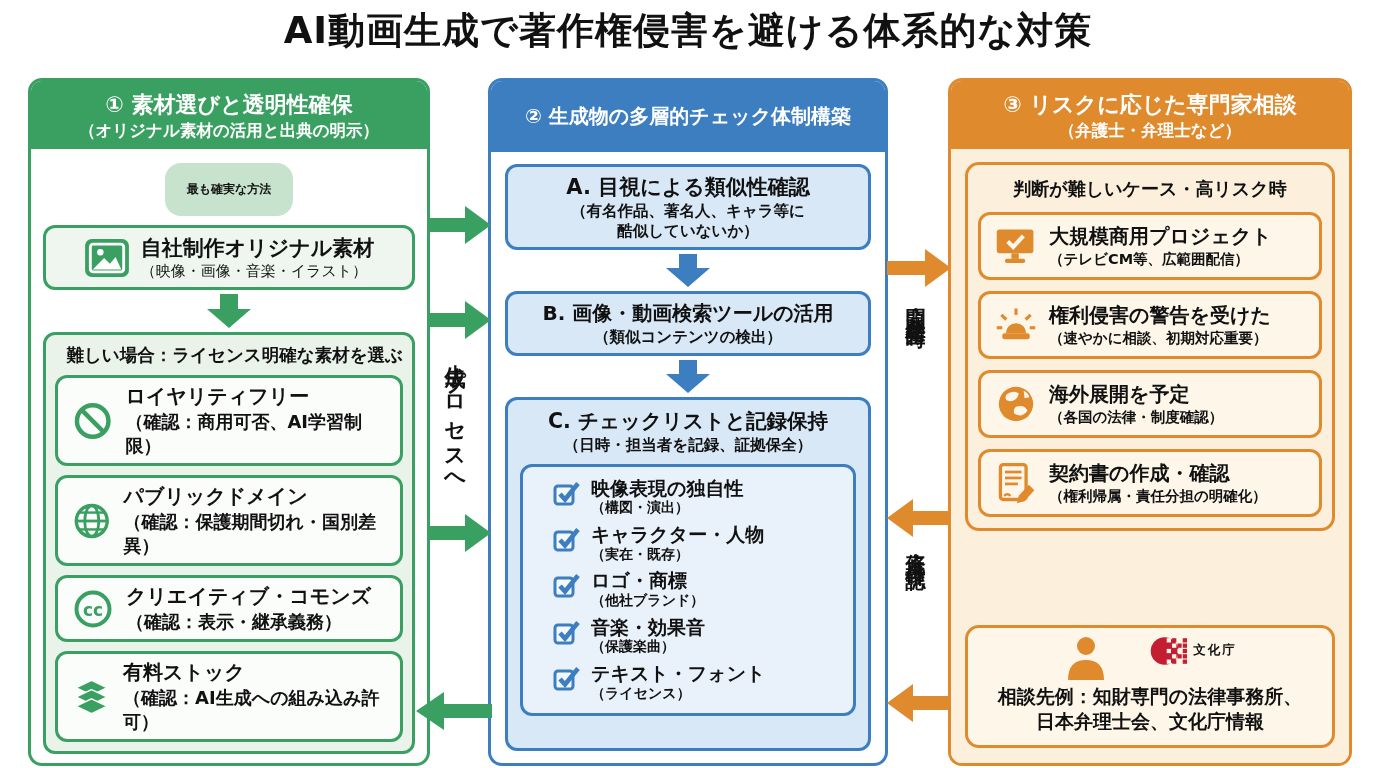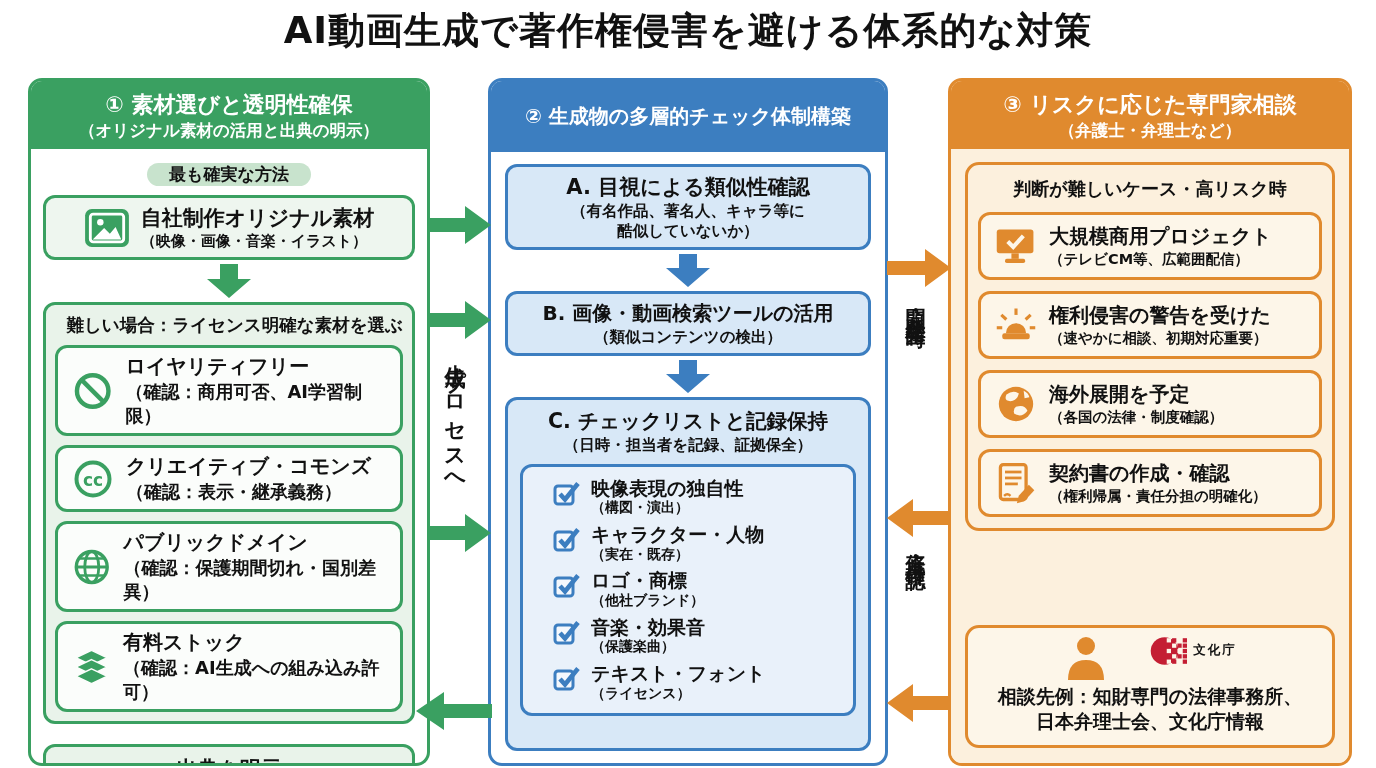--- a/index.html
+++ b/index.html
@@ -25,25 +25,25 @@
   .col-left  .col-header{background:var(--green);}
   .col-center .col-header{background:var(--blue);padding:22px 2px;}
   .col-right .col-header{background:var(--orange);}
   .hdr-1{font-size:22px;font-weight:700;line-height:1.35;}
   .hdr-1-single{font-size:20px;font-weight:700;}
   .hdr-2{font-size:16.5px;font-weight:700;line-height:1.3;}
   .col-body{flex:1;display:flex;flex-direction:column;padding:10px 12px 13px;}
 
   
   .badge{align-self:center;background:var(--green-badge);border-radius:16px;
-    padding:0 22px;font-size:17px;font-weight:700;margin:4px 0 9px;text-align:right;}
+    padding:18px 22px;font-size:12px;font-weight:700;margin:4px 0 9px;text-align:right;}
   .original-box{border:3px solid var(--green);background:#eef6ef;border-radius:12px;
     padding:6px 6px;display:flex;align-items:center;justify-content:center;gap:11px;}
   .obj-title{font-size:21px;font-weight:700;}
-  .obj-sub{font-size:15px;font-weight:700;}
+  .obj-sub{font-size:15px;font-weight:400;}
   .v-arrow{display:block;margin:4px auto;}
   .license-group{border:3px solid var(--green);background:var(--green-light);
     border-radius:12px;padding:7px 9px 0;flex:1;}
   .license-heading{font-size:17.5px;font-weight:700;text-align:right;margin:1px 0 8px;}
   .lic-item{background:var(--green-item);border:3px solid var(--green);border-radius:12px;
     padding:5px 6px 5px 15px;display:flex;align-items:center;gap:13px;margin-bottom:9px;}
   .lic-title{font-size:20px;font-weight:700;}
   .lic-sub{font-size:18px;font-weight:700;}
   .source-box{margin-top:20px;border:3px solid var(--green);background:var(--green-light);
     border-radius:12px;text-align:center;padding:8px 4px;}
@@ -126,40 +126,40 @@
           <line x1="9.5" y1="9.5" x2="30.5" y2="30.5" stroke="#3aa061" stroke-width="4.5"></line>
         </svg>
         <div>
           <div class="lic-title">ロイヤリティフリー</div>
           <div class="lic-sub">（確認：商用可否、AI学習制限）</div>
         </div>
       </div>
 
       <div class="lic-item">
         <svg width="40" height="40" viewBox="0 0 40 40">
-          <circle cx="20" cy="20" r="16.5" fill="none" stroke="#3aa061" stroke-width="4"></circle>
-          <text x="20" y="26.5" text-anchor="middle" font-size="17" font-weight="bold" fill="#3aa061" font-family="DejaVu Sans,sans-serif">cc</text>
-        </svg>
-        <div>
-          <div class="lic-title">クリエイティブ・コモンズ</div>
-          <div class="lic-sub">（確認：表示・継承義務）</div>
-        </div>
-      </div>
-
-      <div class="lic-item">
-        <svg width="40" height="40" viewBox="0 0 40 40">
           <circle cx="20" cy="20" r="16.5" fill="none" stroke="#3aa061" stroke-width="3.6"></circle>
           <ellipse cx="20" cy="20" rx="7.5" ry="16.5" fill="none" stroke="#3aa061" stroke-width="3"></ellipse>
           <line x1="3.5" y1="20" x2="36.5" y2="20" stroke="#3aa061" stroke-width="3"></line>
           <line x1="6" y1="11" x2="34" y2="11" stroke="#3aa061" stroke-width="2.6"></line>
           <line x1="6" y1="29" x2="34" y2="29" stroke="#3aa061" stroke-width="2.6"></line>
         </svg>
         <div>
           <div class="lic-title">パブリックドメイン</div>
           <div class="lic-sub">（確認：保護期間切れ・国別差異）</div>
+        </div>
+      </div>
+
+      <div class="lic-item">
+        <svg width="40" height="40" viewBox="0 0 40 40">
+          <circle cx="20" cy="20" r="16.5" fill="none" stroke="#3aa061" stroke-width="4"></circle>
+          <text x="20" y="26.5" text-anchor="middle" font-size="17" font-weight="bold" fill="#3aa061" font-family="DejaVu Sans,sans-serif">cc</text>
+        </svg>
+        <div>
+          <div class="lic-title">クリエイティブ・コモンズ</div>
+          <div class="lic-sub">（確認：表示・継承義務）</div>
         </div>
       </div>
 
       <div class="lic-item">
         <svg width="40" height="40" viewBox="0 0 40 40">
           <path d="M20 2 L37 10 L20 18 L3 10 Z" fill="#3aa061" stroke="#fbfdfb" stroke-width="1.6"></path>
           <path d="M20 12 L37 20 L20 28 L3 20 Z" fill="#3aa061" stroke="#fbfdfb" stroke-width="1.6"></path>
           <path d="M20 22 L37 30 L20 38 L3 30 Z" fill="#3aa061" stroke="#fbfdfb" stroke-width="1.6"></path>
         </svg>
         <div>

